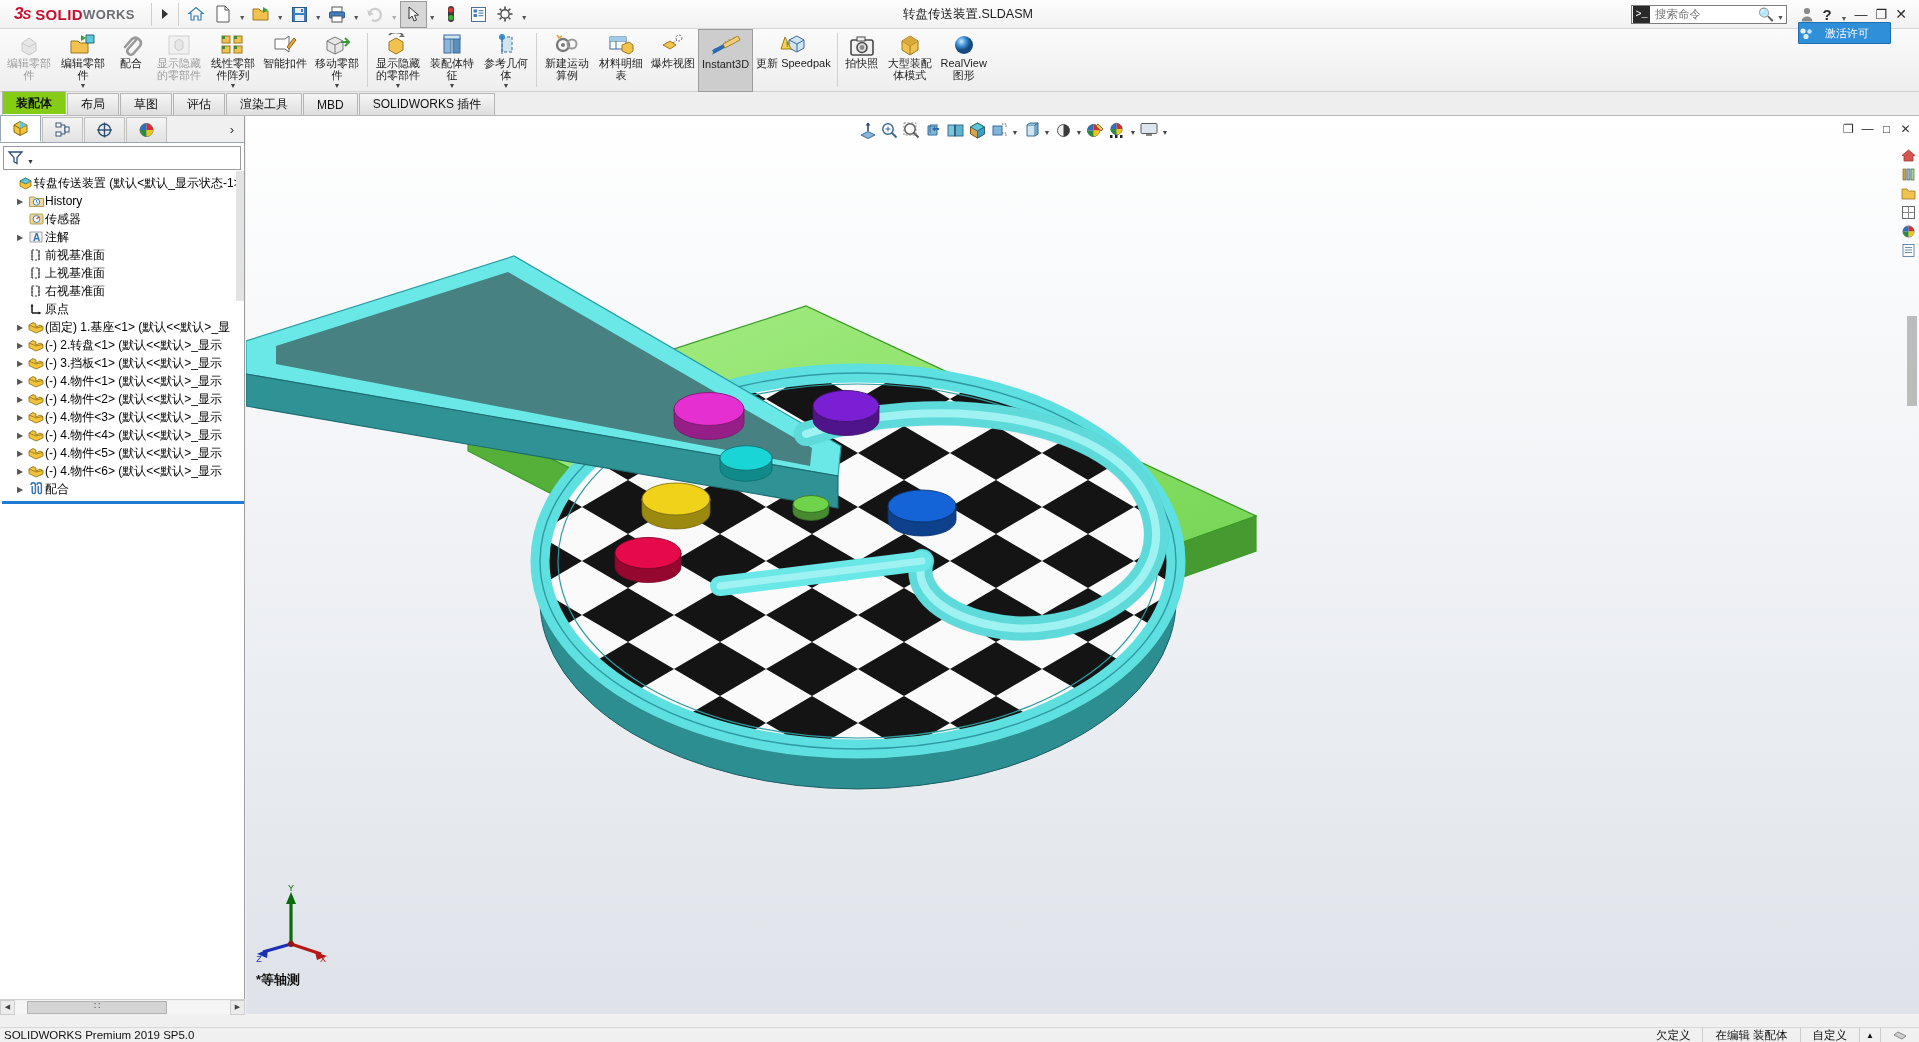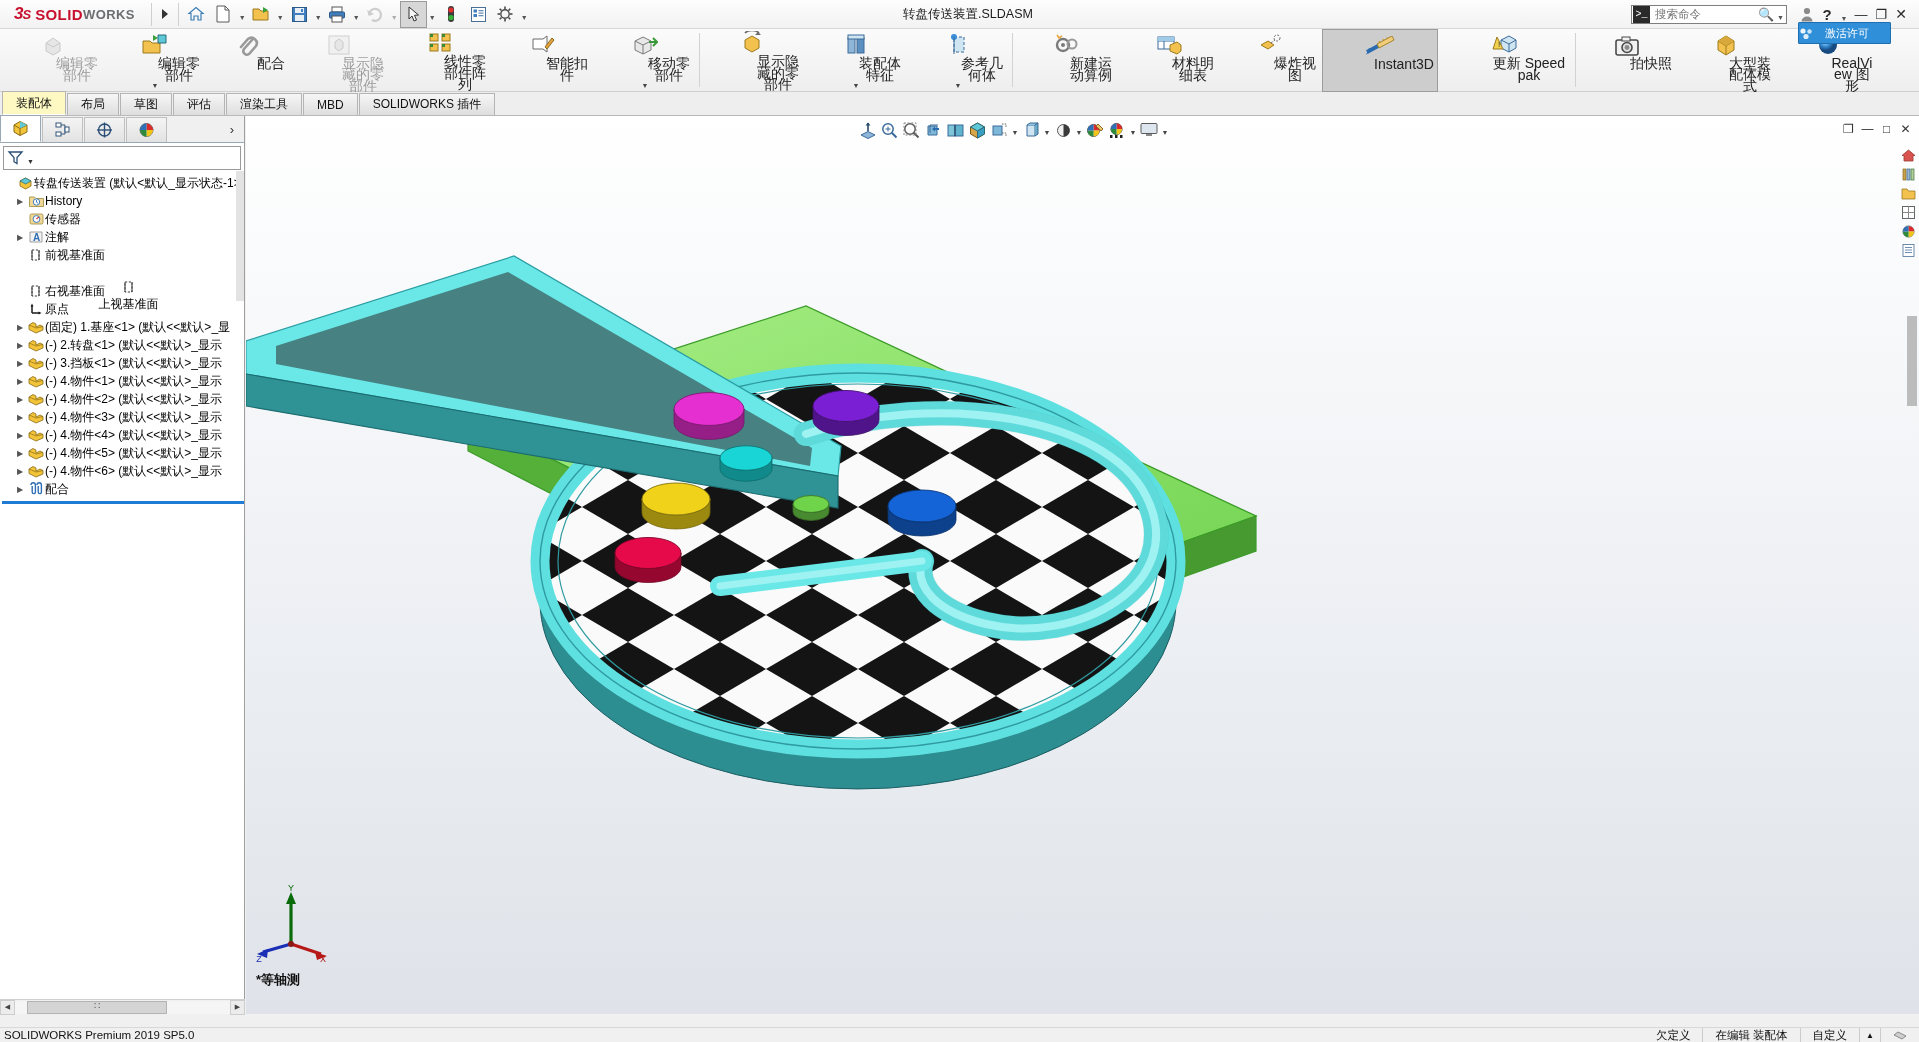--- a/index.html
+++ b/index.html
@@ -61,37 +61,37 @@
     border-bottom:1px solid #cfcfcf;
     display:flex; align-items:flex-start; padding-left:2px;
   }
   .rb-item {
     width:auto; min-width:42px; height:63px; padding:2px 3px 0;
     display:flex; flex-direction:column; align-items:center; cursor:pointer;
   }
   .rb-item.dis { opacity:.42; cursor:default; }
   .rb-item.sel { background:#cdcdcd; border:1px solid #9c9c9c; }
   .rb-ic { height:26px; display:flex; align-items:flex-end; justify-content:center; margin-bottom:1px;}
-  .rb-lb { font-size:14px; line-height:11.5px; text-align:center; color:#222; max-width:48px; word-break:break-all;margin-left:48px;}
+  .rb-lb { font-size:11px; line-height:11.5px; text-align:center; color:#222; max-width:48px; word-break:break-all;}
   .rb-lb.wide { max-width:80px; }
   .rb-sep { width:1px; height:54px; background:#d2d2d2; margin:4px 3px 0; }
   .rb-caret { font-size:7px; color:#444; line-height:7px; margin-top:1px;}
 
   
   .tabstrip {
     position:absolute; left:0; top:92px; width:1919px; height:24px;
     background:#eeeeee; border-bottom:1px solid #b9b9b9;
     display:flex; align-items:flex-end; padding-left:2px;
   }
   .tab {
     height:22px; padding:0 13px; display:flex; align-items:center; font-size:12px;
     background:linear-gradient(#f6f6f6,#dedede); border:1px solid #b4b4b4; border-bottom:none;
     margin-right:1px; cursor:pointer; color:#111;
   }
-  .tab.active { background:#fef9c3; height:24px; border-bottom:1px solid #fff; font-weight:normal; }
+  .tab.active { background:#84cc16; height:24px; border-bottom:1px solid #fff; font-weight:bold; }
 
   
   .leftpanel {
     position:absolute; left:0; top:116px; width:245px; bottom:28px;
     background:#fff; border-right:1px solid #9e9e9e;
   }
   .lp-tabs { display:flex; align-items:flex-end; height:27px; background:#f0f0f0; border-bottom:1px solid #9aa7b5;}
   .lp-tab { width:41px; height:25px; display:flex; align-items:center; justify-content:center;
      border:1px solid #bfbfbf; border-bottom:none; background:linear-gradient(#f4f4f4,#e2e2e2); cursor:pointer; margin-right:1px;}
   .lp-tab.active { background:#fff; height:27px; border-color:#9aa7b5; border-bottom:1px solid #fff; }
@@ -604,21 +604,21 @@
           <span class="texp"></span>
           <span class="tic">
             <svg width="14" height="14" viewBox="0 0 14 14">
               <path d="M3 2 h7 v10 h-7 Z" fill="none" stroke="#3a3a3a" stroke-width="1" stroke-dasharray="2.2 1.6"></path>
               <line x1="3" y1="2" x2="3" y2="12" stroke="#3a3a3a"></line>
               <line x1="10" y1="2" x2="10" y2="12" stroke="#3a3a3a"></line>
             </svg>
           </span>
           <span class="tlb">前视基准面</span>
         </div>
-        <div class="tnode" style="padding-left: 11px; flex-direction: column;">
+        <div class="tnode" style="padding-left: 11px;">
           <span class="texp"></span>
           <span class="tic">
             <svg width="14" height="14" viewBox="0 0 14 14">
               <path d="M3 2 h7 v10 h-7 Z" fill="none" stroke="#3a3a3a" stroke-width="1" stroke-dasharray="2.2 1.6"></path>
               <line x1="3" y1="2" x2="3" y2="12" stroke="#3a3a3a"></line>
               <line x1="10" y1="2" x2="10" y2="12" stroke="#3a3a3a"></line>
             </svg>
           </span>
           <span class="tlb">上视基准面</span>
         </div>

